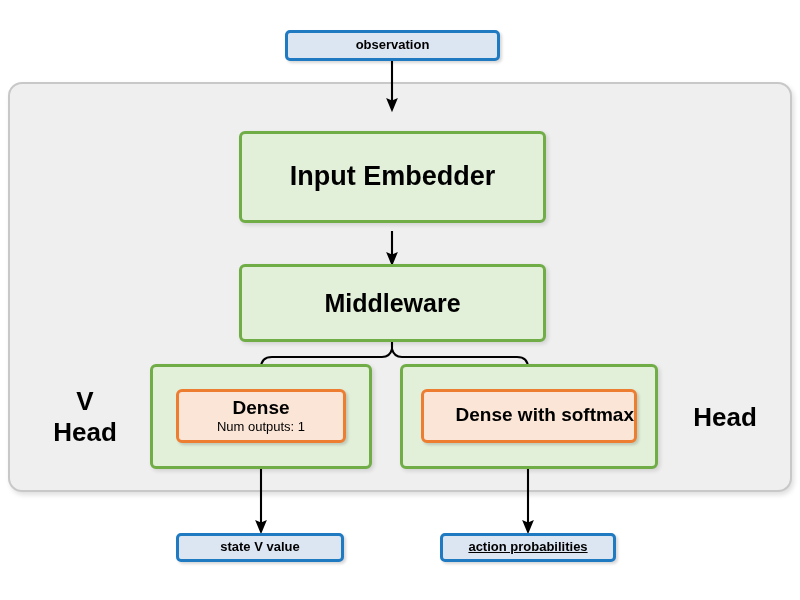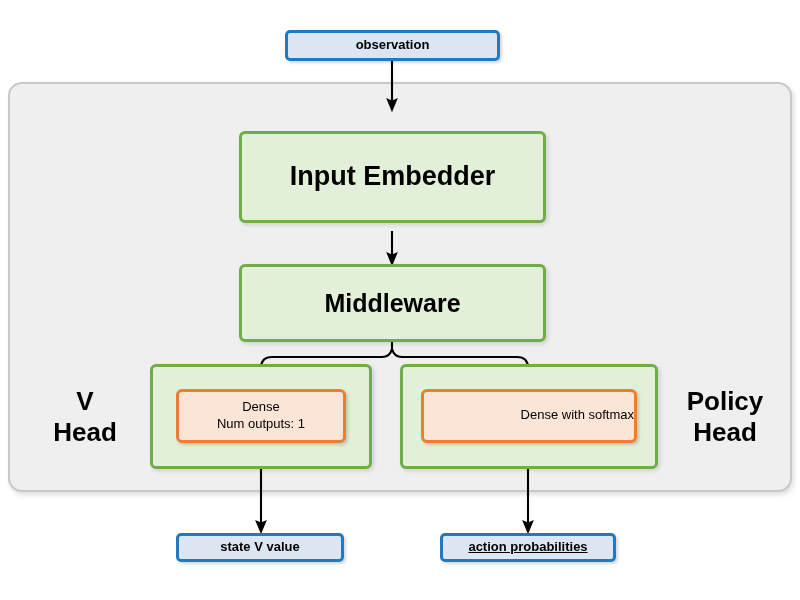--- a/index.html
+++ b/index.html
@@ -60,22 +60,22 @@
   .green-box.mid   { font-size: 25px; font-weight: bold; }
 
   
   .orange-box {
     background: #fbe5d6;
     border: 3px solid #ed7d31;
     border-radius: 6px;
     box-shadow: 2px 2px 3px rgba(0,0,0,0.16);
   }
   .orange-title {
-    font-size: 13px;
-    font-weight: normal;
+    font-size: 19px;
+    font-weight: bold;
     margin-bottom: 2px;
   }
   .orange-sub {
     font-size: 13px;
     font-weight: normal;
   }
 
   
   .head-label {
     position: absolute;
@@ -153,21 +153,20 @@
     <span>Head</span>
   </div>
 
   <div class="node green-box" style="left:400px; top:364px; width:258px; height:105px;"></div>
 
   <div class="node orange-box" style="left:421px; top:389px; width:216px; height:54px;align-items:flex-end;">
     <span class="orange-title">Dense with softmax</span>
   </div>
 
   <div class="head-label" style="left:665px; top:380px; width:120px; height:74px;">
-    <span>Policy</span>
     <span>Head</span>
   </div>
 
   <div class="node io-box" style="left:176px; top:533px; width:168px; height:29px;">
     <span>state V value</span>
   </div>
 
   <div class="node io-box" style="left:440px; top:533px; width:176px; height:29px;text-decoration:underline;">
     <span>action probabilities</span>
   </div>

